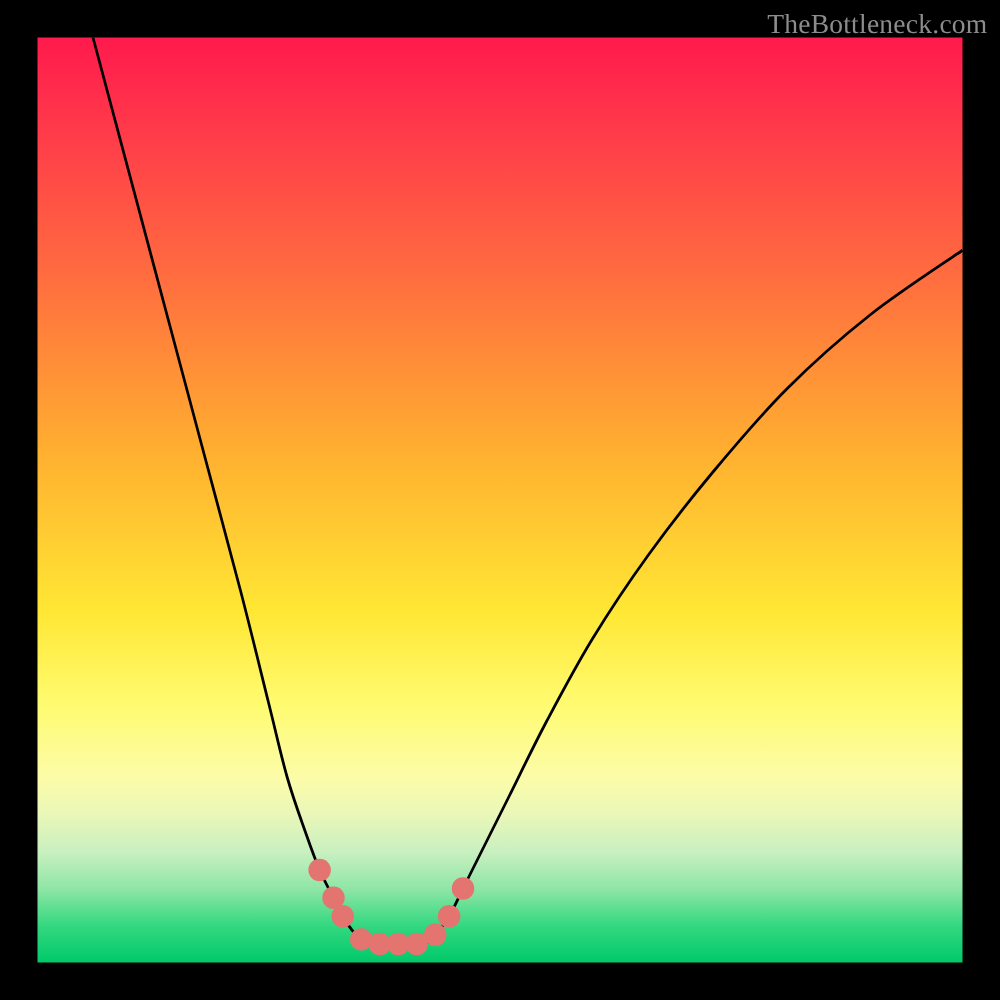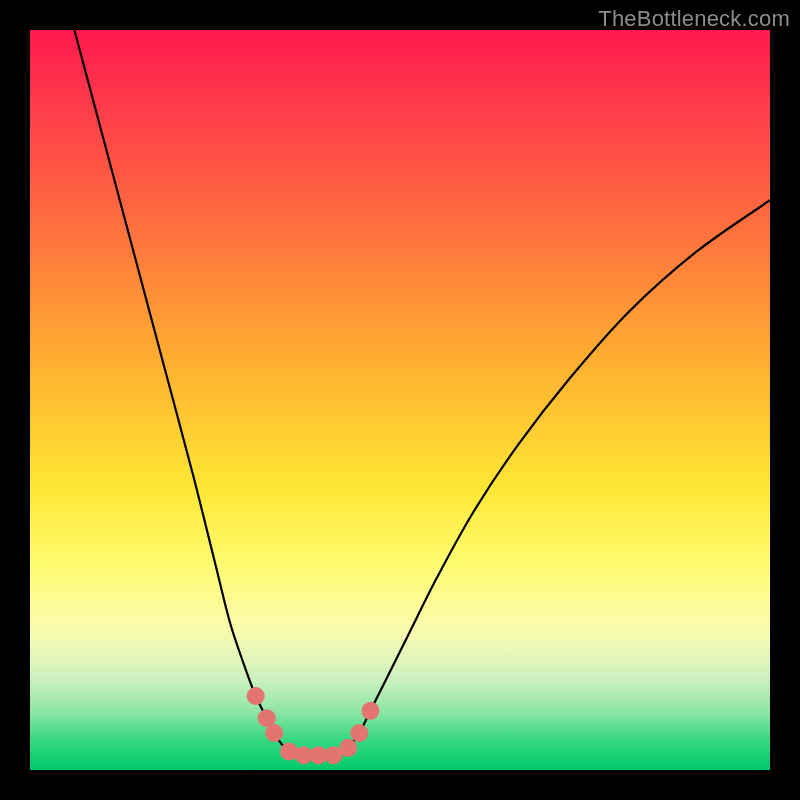--- a/index.html
+++ b/index.html
@@ -35,20 +35,21 @@
   }
   .watermark {
     position: absolute;
     top: 6px;
     right: 10px;
     color: #8c8c8c;
     font-size: 22px;
     font-weight: 500;
     letter-spacing: 0.2px;
     z-index: 10;
+    font-family: Liberation Serif, serif;
   }
   svg.plot {
     position: absolute;
     left: 0;
     top: 0;
     width: 740px;
     height: 740px;
     overflow: visible;
   }
 </style>

